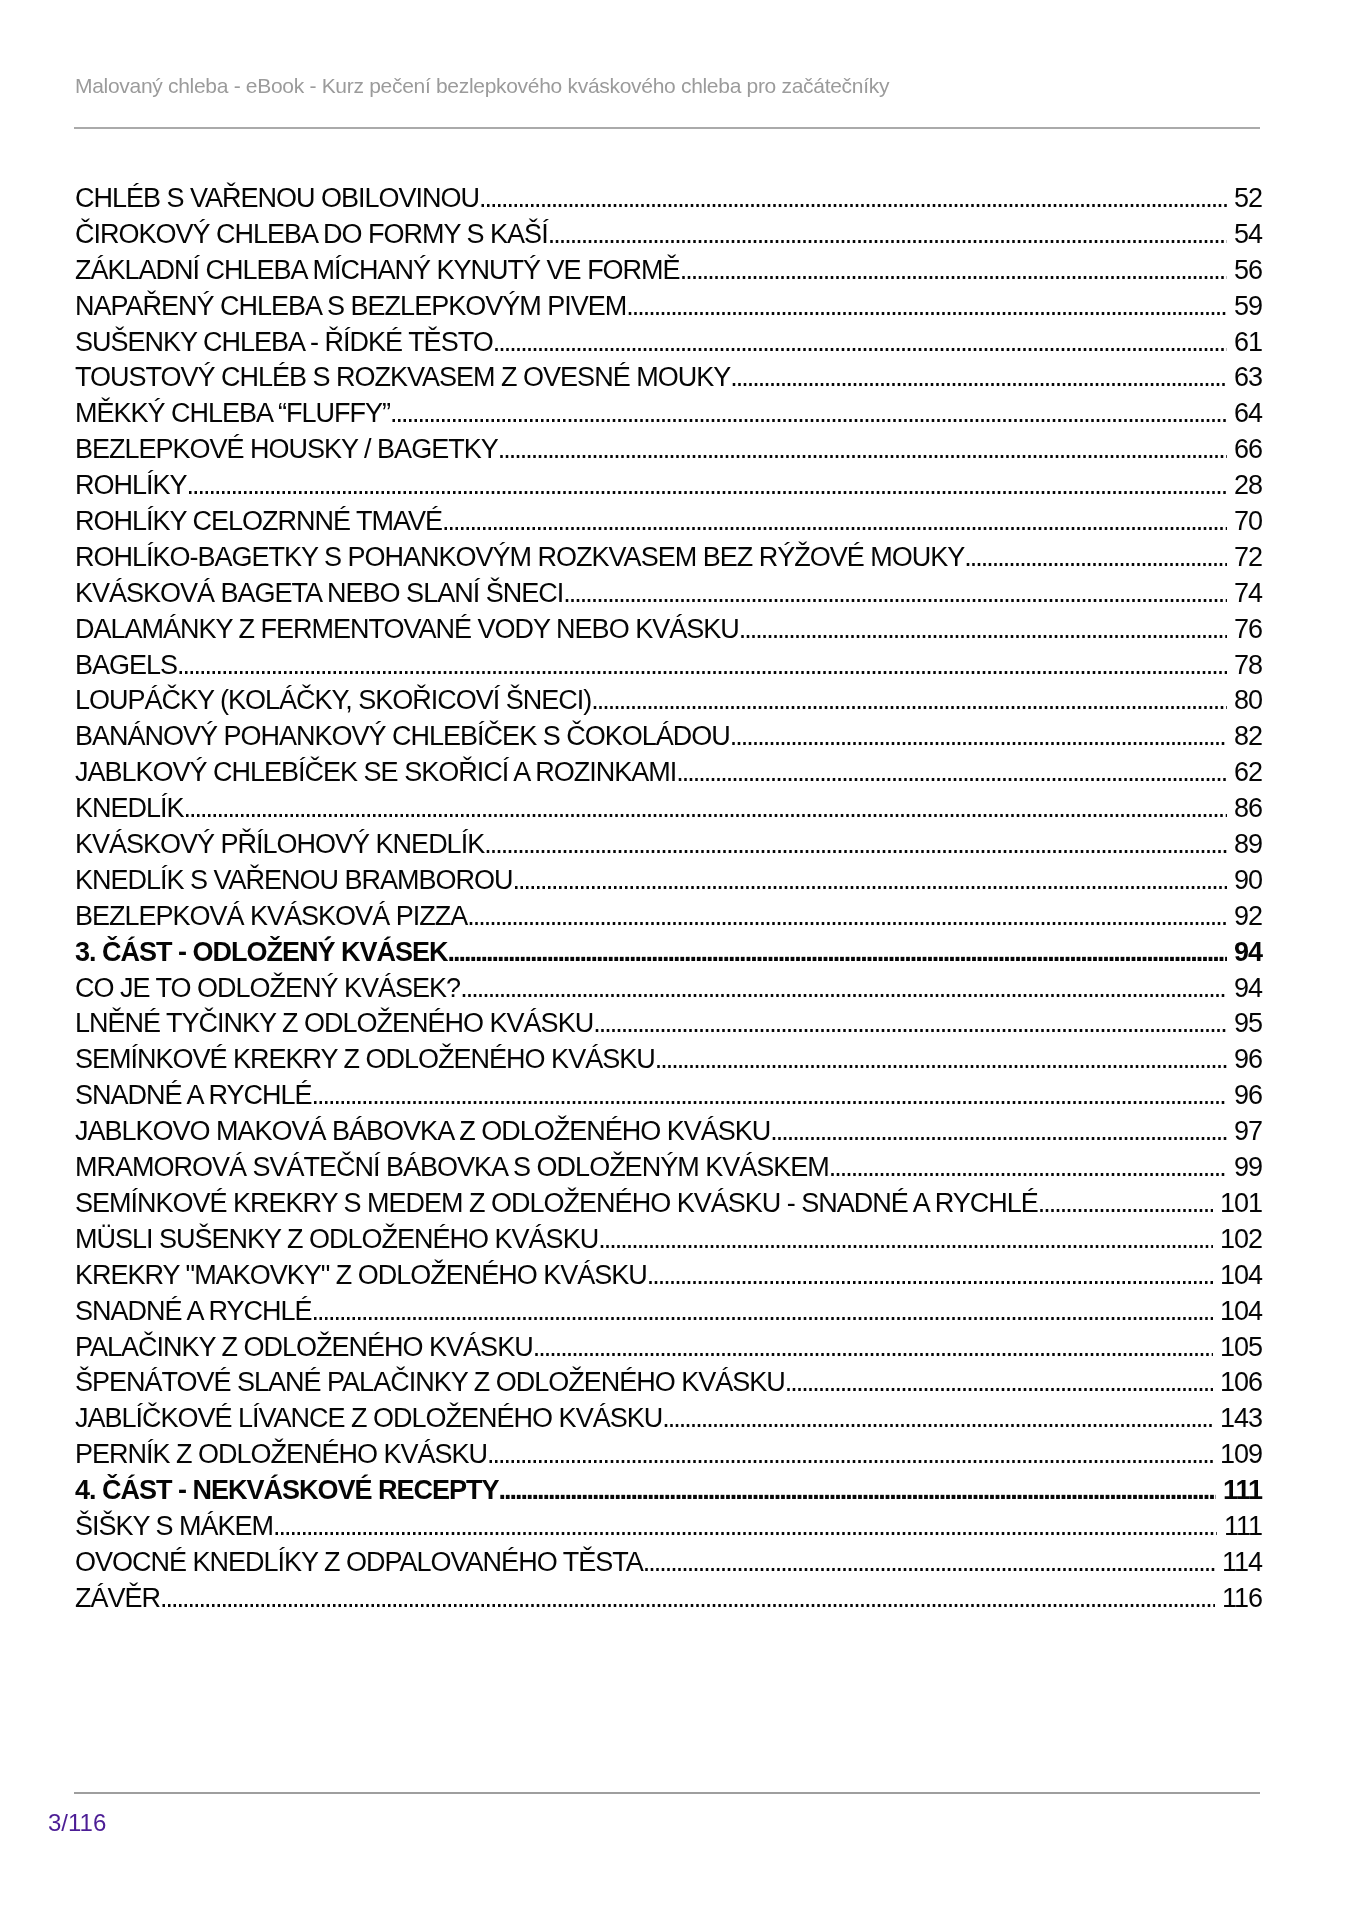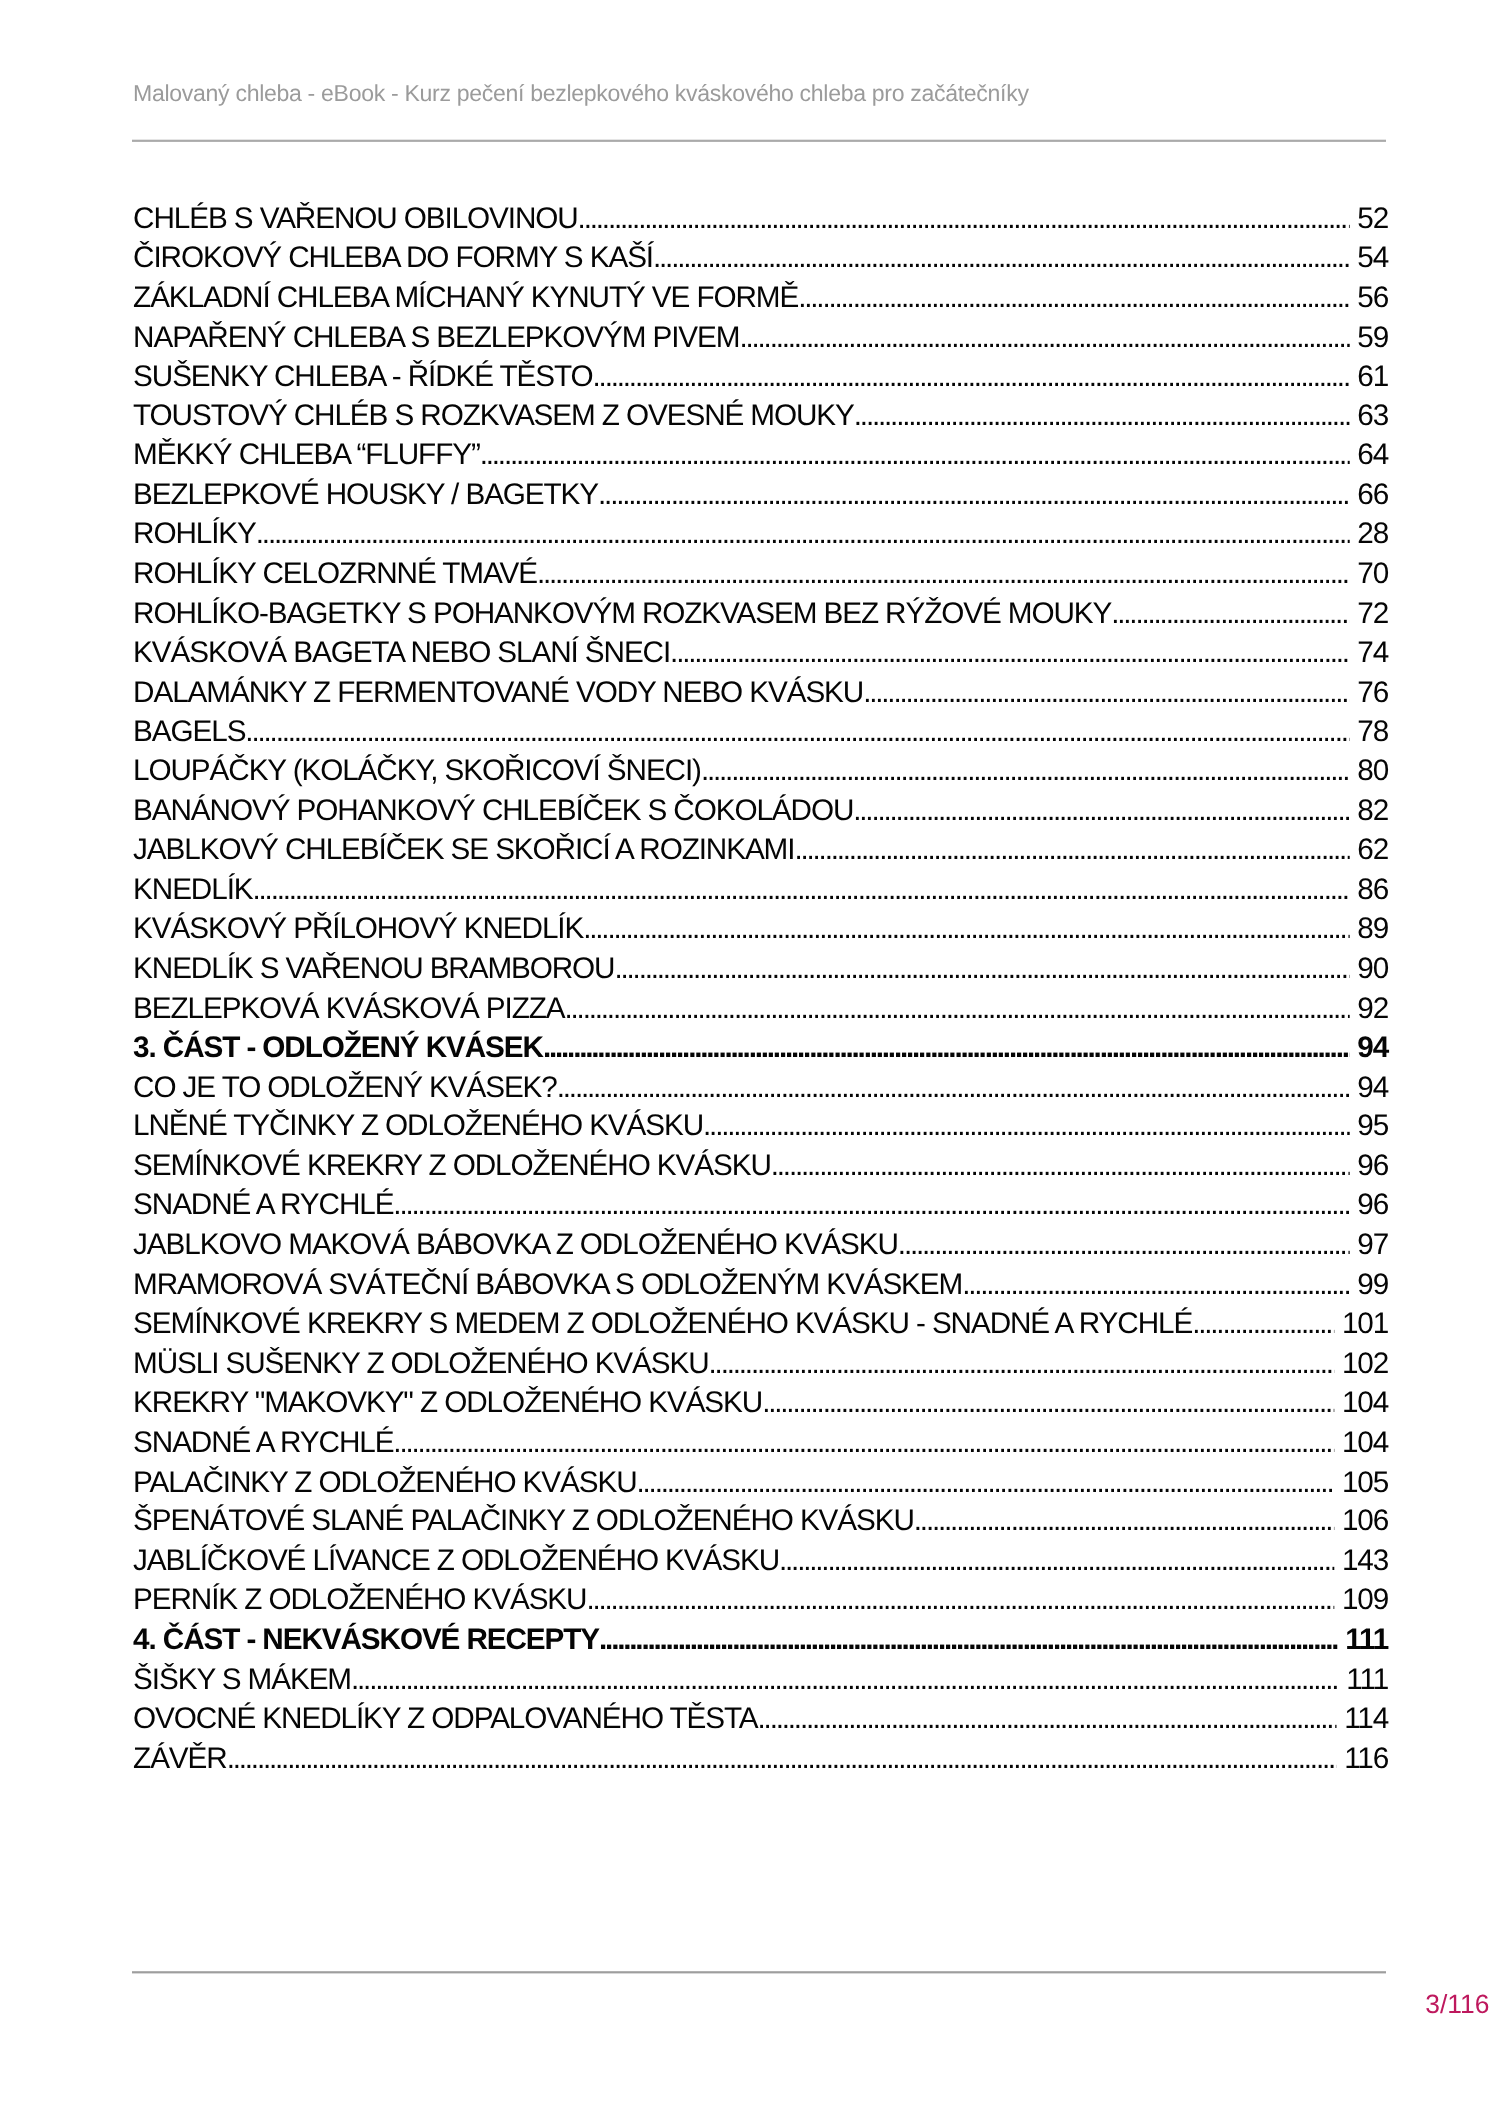--- a/index.html
+++ b/index.html
@@ -11,21 +11,20 @@
     width: 1354px;
     height: 1920px;
     position: relative;
     font-family: "Liberation Sans", "DejaVu Sans", sans-serif;
     overflow: hidden;
   }
   .page {
     position: absolute;
     inset: 0;
     background: #ffffff;
-    margin-left: 46px;
   }
   .header {
     position: absolute;
     left: 75px;
     right: 92px;
     top: 74px;
     font-size: 21px;
     letter-spacing: -0.3px;
     color: #9b9b9b;
     white-space: nowrap;
@@ -73,23 +72,24 @@
   .toc-page {
     flex: 0 0 auto;
     padding-left: 7px;
     text-align: left;
   }
   .footer {
     position: absolute;
     left: 0;
     right: 0;
     top: 1809px;
-    text-align: right;
+    text-align: left;
     font-size: 24px;
-    color: #be185d;
+    color: #4c1d95;
+    padding-left: 48px;
   }
 </style>
 </head>
 <body>
 
 <div class="page">
 
   <div class="header">
     <span>Malovaný chleba - eBook - Kurz pečení bezlepkového kváskového chleba pro začátečníky</span>
   </div>

